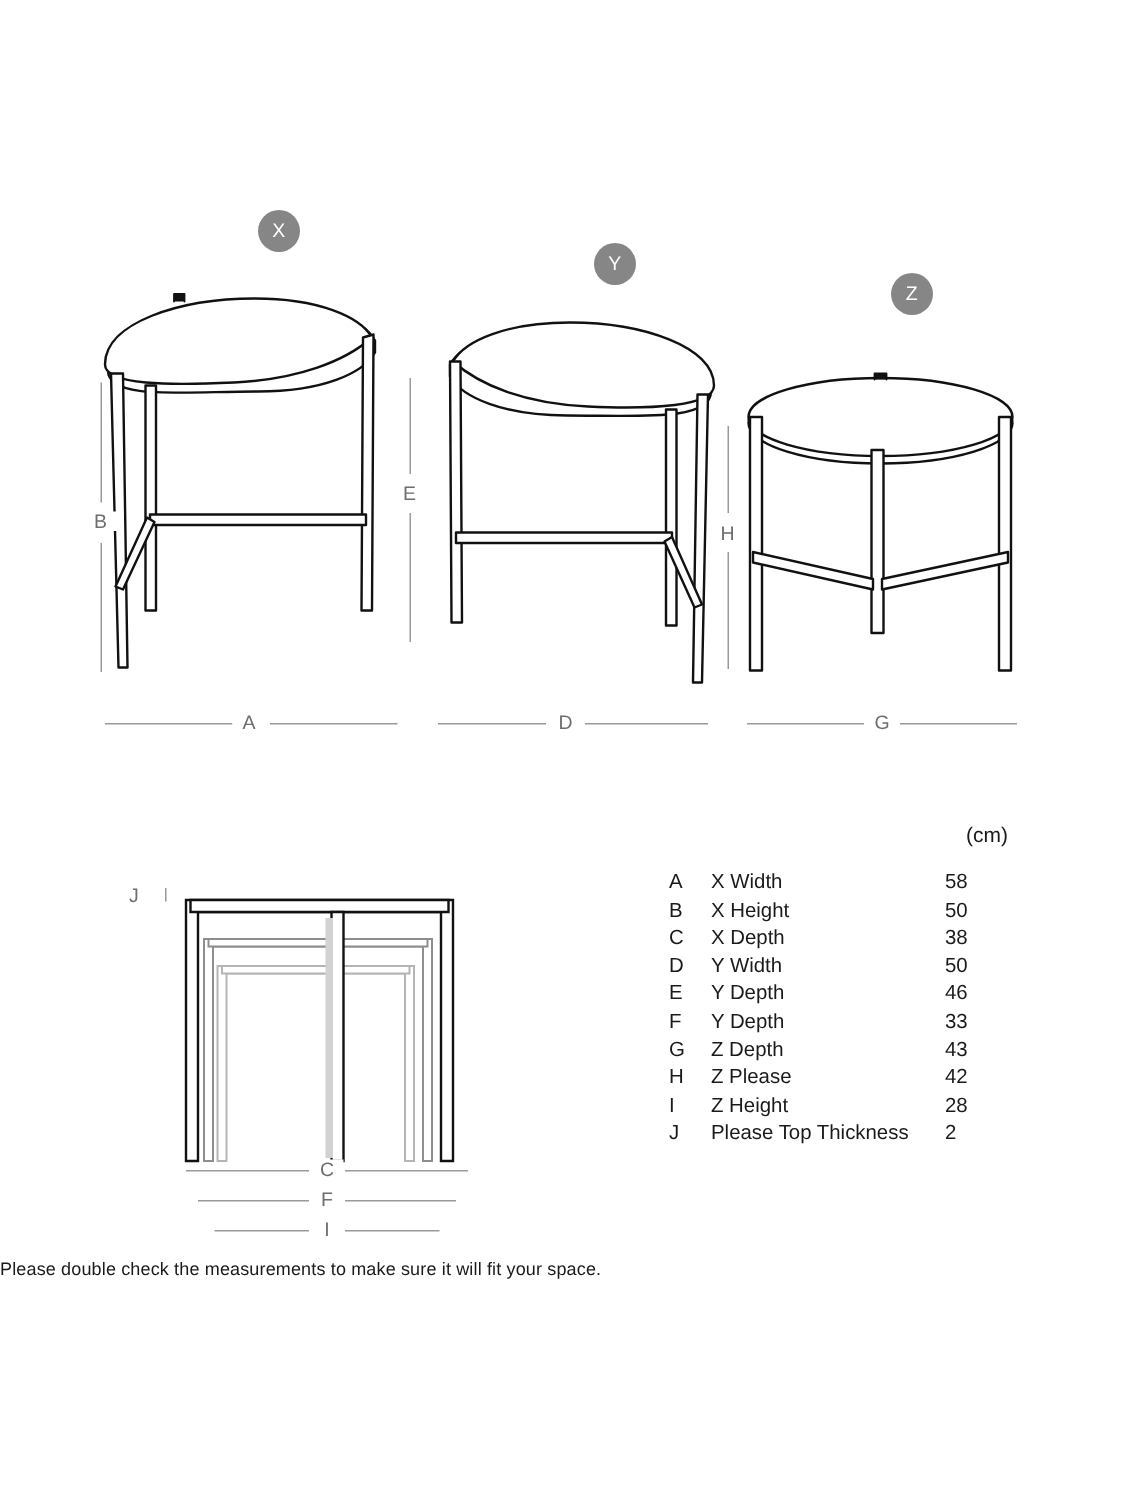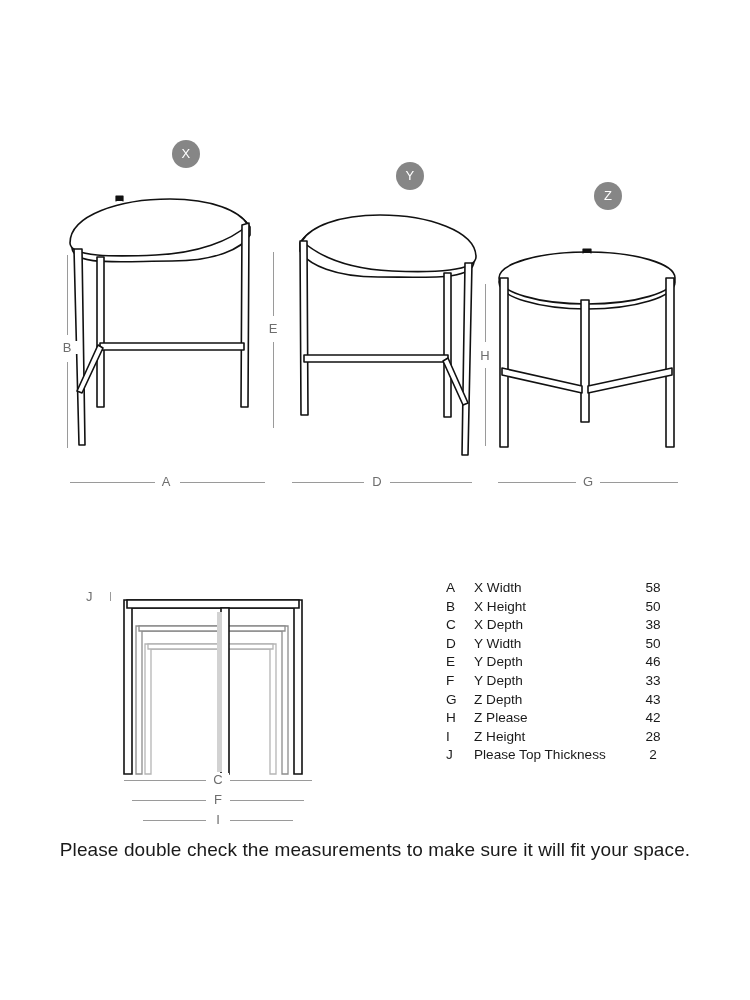--- a/index.html
+++ b/index.html
@@ -33,26 +33,26 @@
 
   
   .spec{position:absolute;left:446px;top:580px;width:230px;}
   .spec .unit{
     position:absolute;left:0;top:-32px;width:230px;text-align:right;
     font-size:14px;color:#1a1a1a;padding-right:4px;box-sizing:border-box;
   }
   .spec-row{display:flex;align-items:baseline;height:18.6px;font-size:13.6px;}
   .spec-key{width:28px;flex:none;}
   .spec-name{flex:1 1 auto;}
-  .spec-val{width:46px;flex:none;text-align:center;}
+  .spec-val{width:46px;flex:none;text-align:left;}
 
   
   .footnote{
-    position:absolute;left:0;top:839px;width:750px;text-align:center;
-    font-size:19px;color:#1a1a1a;letter-spacing:.1px;
+    position:absolute;left:0;top:839px;width:750px;
+    font-size:12px;color:#1a1a1a;letter-spacing:.1px;
   }
 </style>
 </head>
 <body>
 
 <div class="sheet">
 
   <div class="badge" style="left:172px;top:140px;">X</div>
   <div class="badge" style="left:396px;top:162px;">Y</div>
   <div class="badge" style="left:594px;top:182px;">Z</div>
@@ -185,20 +185,21 @@
 
   <div class="dim-h" style="left:132px;top:800px;width:74px;"></div>
   <div class="dim-h" style="left:230px;top:800px;width:74px;"></div>
   <div class="dim-label" style="left:207px;top:793px;width:22px;">F</div>
 
   <div class="dim-h" style="left:143px;top:820px;width:63px;"></div>
   <div class="dim-h" style="left:230px;top:820px;width:63px;"></div>
   <div class="dim-label" style="left:207px;top:813px;width:22px;">I</div>
 
   <div class="spec">
+    <div class="unit">(cm)</div>
 
     <div class="spec-row">
       <span class="spec-key">A</span>
       <span class="spec-name">X Width</span>
       <span class="spec-val">58</span>
     </div>
     <div class="spec-row">
       <span class="spec-key">B</span>
       <span class="spec-name">X Height</span>
       <span class="spec-val">50</span>

